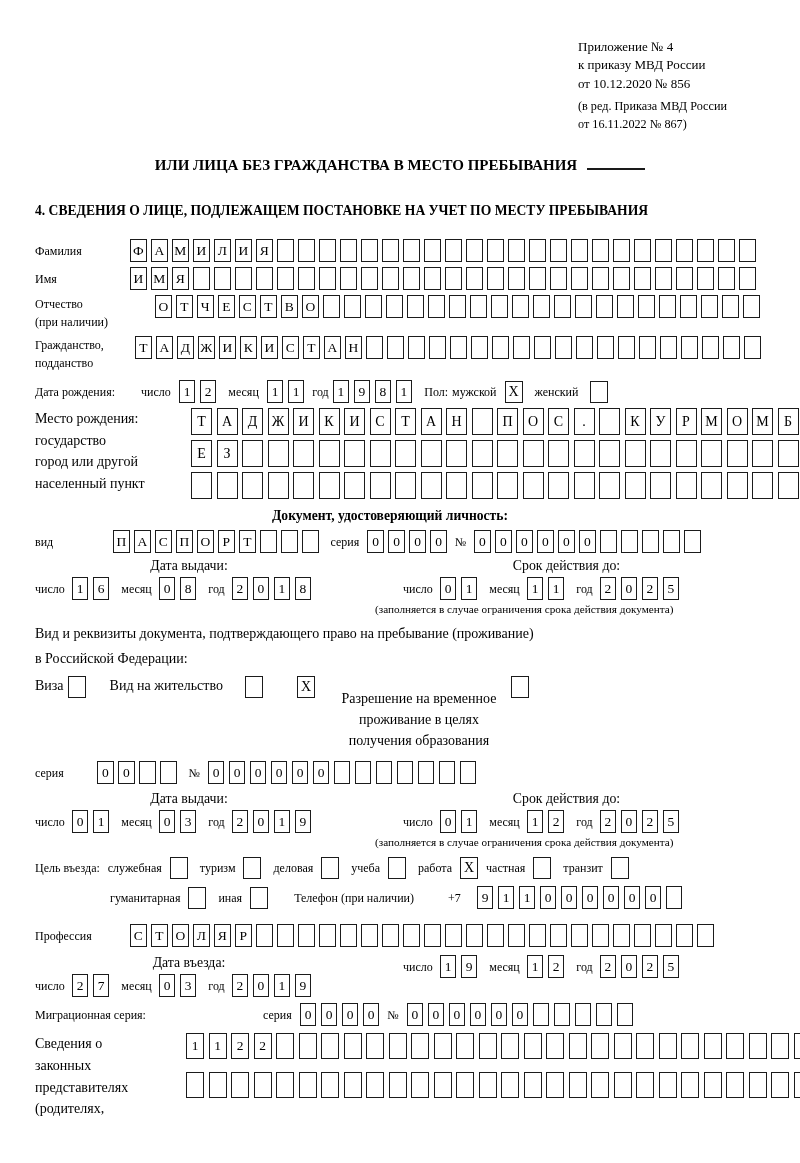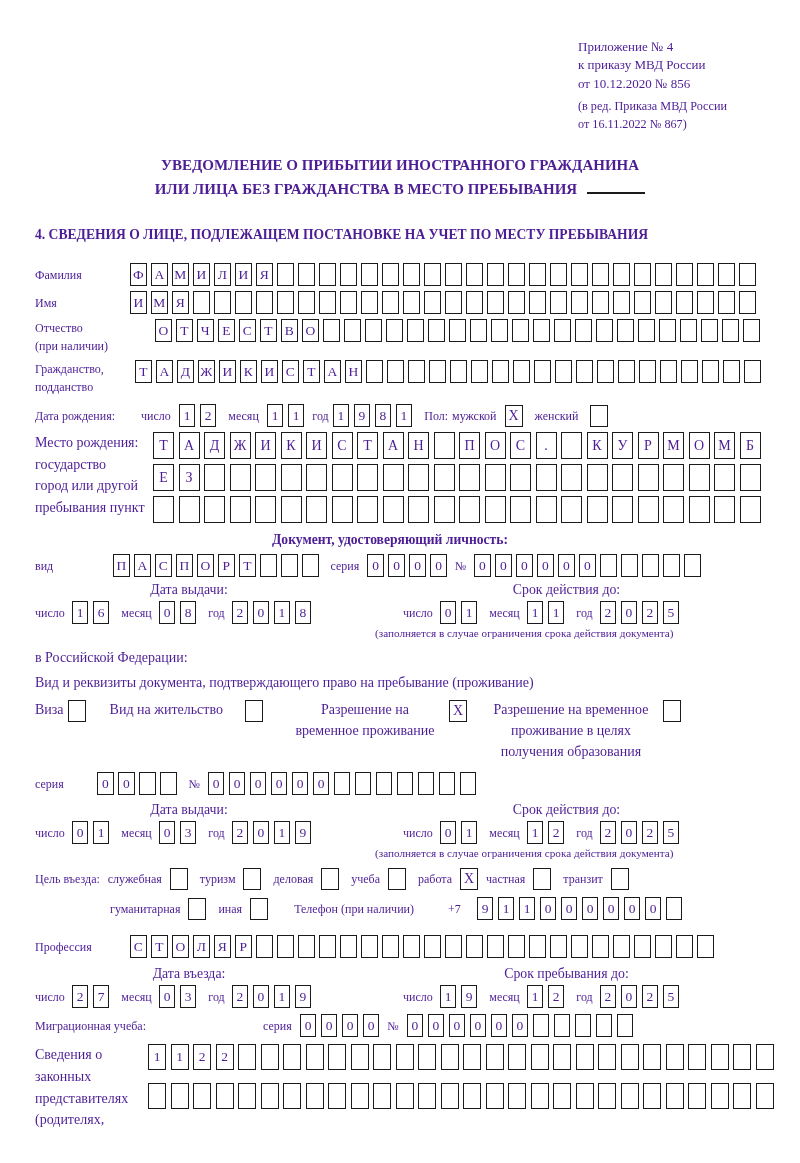--- a/index.html
+++ b/index.html
@@ -2,21 +2,21 @@
 <html><head>
 <meta charset="utf-8">
 <style>
   * { box-sizing: border-box; margin: 0; padding: 0; }
   html,body { background:#ffffff; }
   .page {
     position: relative;
     width: 800px; height: 1163px;
     margin: 0 auto;
     background: #ffffff;
-    color: #4c1d95;
+    color: #000000;
     font-family: "Liberation Serif", "DejaVu Serif", serif;
     font-size: 14px;
     overflow: hidden;
   }
   .appendix { margin: 38px 30px 0 auto; width: 192px; line-height: 1.42; font-size: 13px; }
   .apx-line.small { font-size: 12.2px; }
   .apx-gap { height: 5px; }
   .forma { margin: 20px 38px 0 0; text-align: right; font-weight: bold; font-size: 14.5px; letter-spacing: .5px; }
   .title { margin-top: 20px; text-align: center; font-weight: bold; font-size: 15px; line-height: 1.6; }
   .blank-line { display: inline-block; width: 58px; border-bottom: 2px solid #1a1a1a; margin-left: 10px; }
@@ -55,48 +55,47 @@
   .daterow { display: flex; align-items: center; }
   .daterow .lbl { margin-right: 7px; }
   .daterow .boxes { margin-right: 12px; }
   .fillnote { font-size: 11.2px; white-space: nowrap; margin-top: 3px; margin-left: -28px; }
 
   .intro { font-size: 14px; line-height: 1.8; margin-top: 6px; }
   .opts { display: flex; align-items: flex-start; margin: 4px 0 10px 0; }
   .opt { display: flex; align-items: flex-start; }
   .opt .olbl { line-height: 1.5; }
   .opt .olbl.c2 { width: 152px; text-align: center; }
-  .opt .olbl.c3 { width: 168px; text-align: center; }
+  .opt .olbl.c3 { width: 168px; text-align: center; margin-top: 13px; }
   .opt .checkbox { margin-left: 8px; margin-top: 1px; }
 
   .purline { display: flex; align-items: center; margin-bottom: 7px; }
   .purline .lbl { margin-right: 8px; }
   .purline .checkbox { margin-right: 12px; }
 
-  .repr { display: flex; align-items: flex-start; margin-top: 6px; }
+  .repr { display: flex; align-items: flex-start; margin-top: 6px; gap: 38px; }
   .repr-lbl { flex: 0 0 113px; line-height: 1.55; font-size: 14px; }
   .repr-rows .boxes { margin-bottom: 5px; }
 </style>
 </head>
 <body>
 
 <div class="page">
 
   <div class="appendix">
     <div class="apx-line">Приложение № 4</div>
     <div class="apx-line">к приказу МВД России</div>
     <div class="apx-line">от 10.12.2020 № 856</div>
     <div class="apx-gap"></div>
     <div class="apx-line small">(в ред. Приказа МВД России</div>
     <div class="apx-line small">от 16.11.2022 № 867)</div>
   </div>
 
 
   <div class="title">
-    <div>УВЕДОМЛЕНИЕ О ПРИБЫТИИ ИНОСТРАННОГО ГРАЖДАНИНА</div>
     <div>
       <span>ИЛИ ЛИЦА БЕЗ ГРАЖДАНСТВА В МЕСТО ПРЕБЫВАНИЯ</span><span class="blank-line"></span>
     </div>
   </div>
 
   <div class="sec1">4. СВЕДЕНИЯ О ЛИЦЕ, ПОДЛЕЖАЩЕМ ПОСТАНОВКЕ НА УЧЕТ ПО МЕСТУ ПРЕБЫВАНИЯ</div>
 
   <div class="body">
 
     <div class="frow">
@@ -283,21 +282,21 @@
       <span class="lbl">женский</span>
         <span class="gap12"></span>
       <span class="checkbox"></span>
     </div>
 
     <div class="repr" style="margin:0 0 2px 0">
       <span class="repr-lbl" style="flex-basis:118px">
         <span class="multiline">Место рождения:</span>
         <span class="multiline">государство</span>
         <span class="multiline">город или другой</span>
-        <span class="multiline">пребывания пункт</span>
+        <span class="multiline">населенный пункт</span>
       </span>
       <span class="repr-rows">
         <span class="boxes lg">
             <span class="cbox">Т</span>
             <span class="cbox">А</span>
             <span class="cbox">Д</span>
             <span class="cbox">Ж</span>
             <span class="cbox">И</span>
             <span class="cbox">К</span>
             <span class="cbox">И</span>
@@ -459,35 +458,34 @@
               <span class="cbox">0</span>
               <span class="cbox">2</span>
               <span class="cbox">5</span>
             </span>
         </div>
         <div class="fillnote">(заполняется в случае ограничения срока действия документа)</div>
       </div>
     </div>
 
     <div class="intro">
+      <div>Вид и реквизиты документа, подтверждающего право на пребывание (проживание)</div>
       <div>в Российской Федерации:</div>
-      <div>Вид и реквизиты документа, подтверждающего право на пребывание (проживание)</div>
     </div>
 
     <div class="opts">
       <span class="opt">
         <span class="olbl">Виза</span>
         <span class="checkbox" style="margin-left:4px"></span>
       </span>
       <span class="opt" style="margin-left:24px">
         <span class="olbl">Вид на жительство</span>
         <span class="checkbox" style="margin-left:22px"></span>
       </span>
       <span class="opt" style="margin-left:26px">
-        <span class="olbl c2">Разрешение на временное проживание</span>
         <span class="checkbox">X</span>
       </span>
       <span class="opt" style="margin-left:20px">
         <span class="olbl c3">Разрешение на временное проживание в целях получения образования</span>
         <span class="checkbox"></span>
       </span>
     </div>
 
     <div class="frow" style="margin-bottom:7px">
       <span class="lbl" style="flex-basis:62px">серия</span>
@@ -657,21 +655,20 @@
           <span class="lbl">год</span>
           <span class="boxes">
               <span class="cbox">2</span>
               <span class="cbox">0</span>
               <span class="cbox">1</span>
               <span class="cbox">9</span>
             </span>
         </div>
       </div>
       <div class="col-r">
-        <div class="dg-heading">Срок пребывания до:</div>
         <div class="daterow">
           <span class="lbl">число</span>
           <span class="boxes">
               <span class="cbox">1</span>
               <span class="cbox">9</span>
             </span>
           <span class="lbl">месяц</span>
           <span class="boxes">
               <span class="cbox">1</span>
               <span class="cbox">2</span>
@@ -681,21 +678,21 @@
               <span class="cbox">2</span>
               <span class="cbox">0</span>
               <span class="cbox">2</span>
               <span class="cbox">5</span>
             </span>
         </div>
       </div>
     </div>
 
     <div class="frow" style="margin-top:6px;margin-bottom:7px">
-      <span class="lbl" style="flex-basis:228px">Миграционная учеба:</span>
+      <span class="lbl" style="flex-basis:228px">Миграционная серия:</span>
       <span class="lbl">серия</span>
         <span class="gap8"></span>
       <span class="boxes">
           <span class="cbox">0</span>
           <span class="cbox">0</span>
           <span class="cbox">0</span>
           <span class="cbox">0</span>
         </span>
         <span class="gap8"></span>
       <span class="lbl">№</span>

